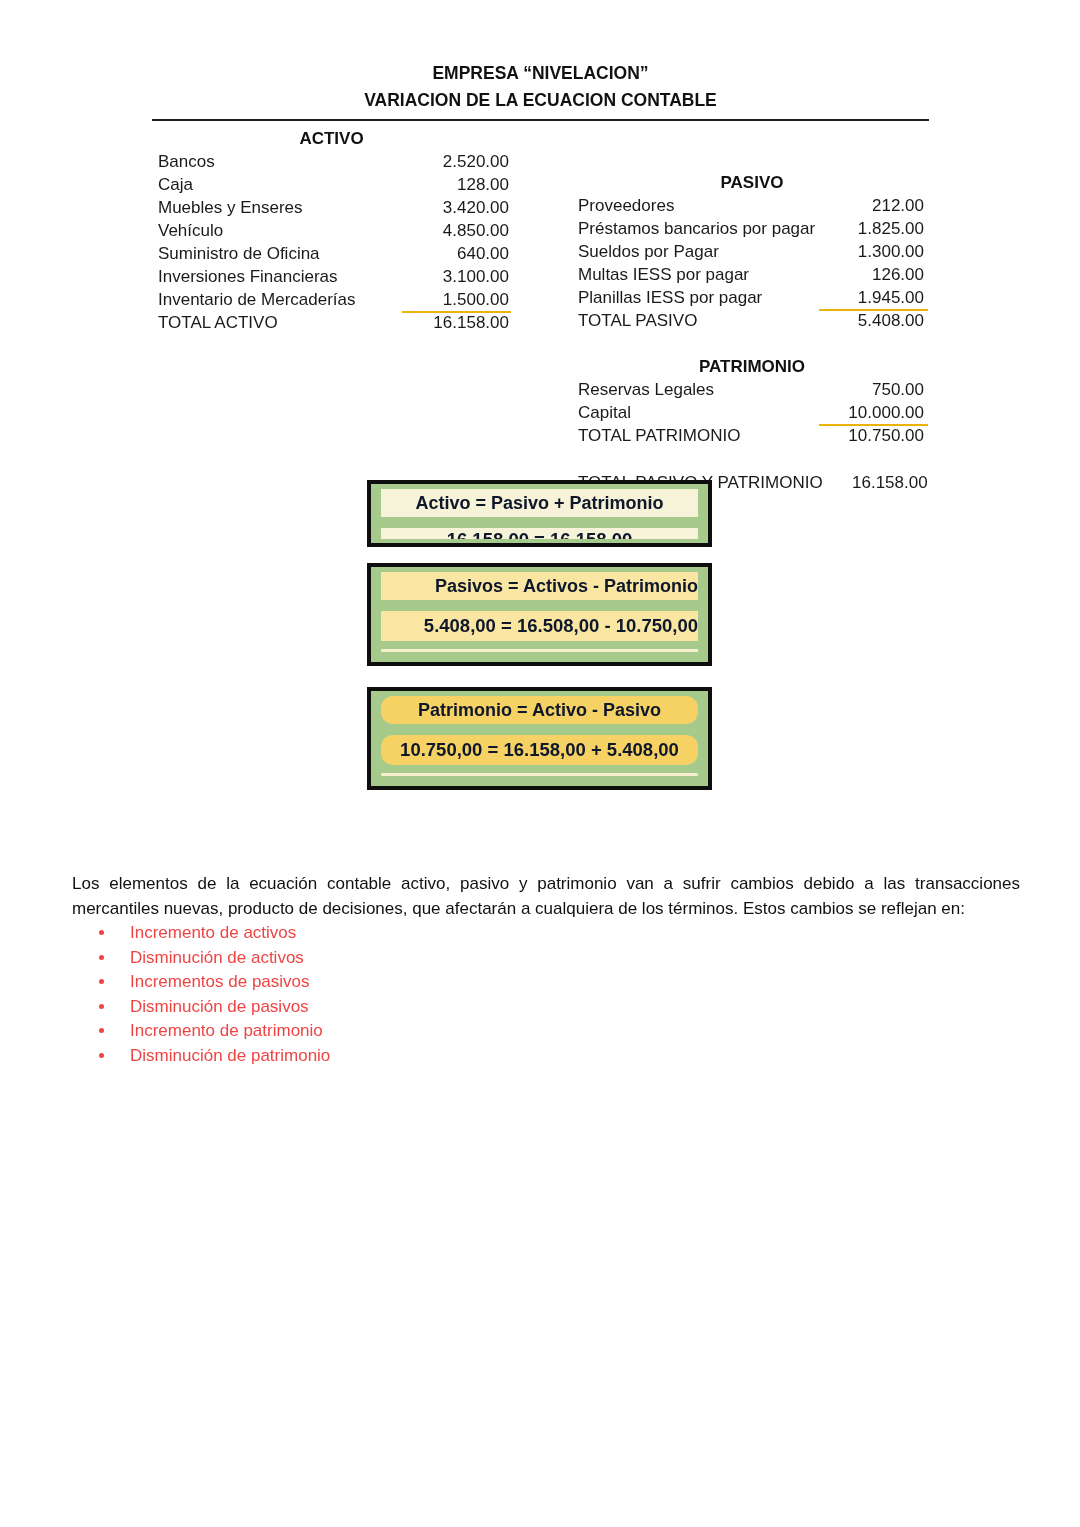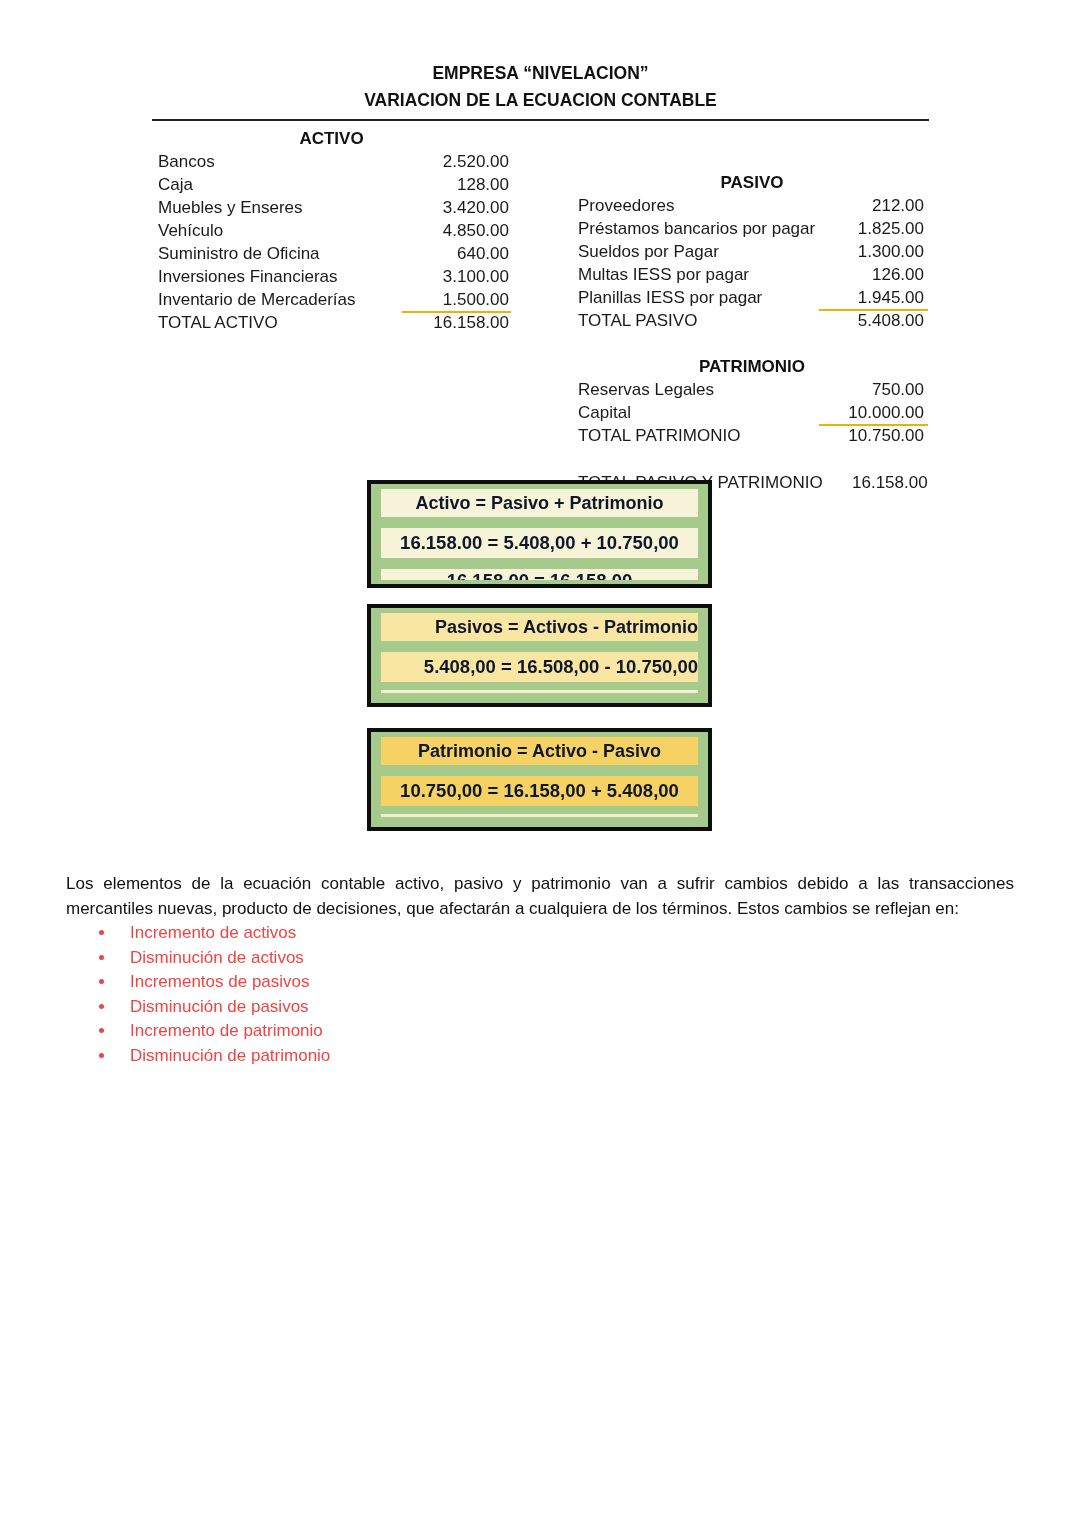--- a/index.html
+++ b/index.html
@@ -59,26 +59,26 @@
   .band.header { height:28px; line-height:28px; font-size:18px; }
   .band.equation { height:30px; line-height:30px; font-size:18.5px; margin-top:11px; }
   .band.clipped {
     height:11px; overflow:hidden; line-height:24px; font-size:18.5px; margin-top:11px;
   }
   .band.strip { height:3px; margin-top:8px; }
   .eq-box .bottom-pad { height:6px; }
 
   .box-cream  .band { background:#f7f3d8; }
   .box-yellow .band { background:#f8e6a2; text-align:right; padding-left:10px; }
-  .box-gold   .band { background:#f6d264; }
+  .box-gold   .band { background:#f6d264;border-radius:12px; }
   .box-yellow .band.strip, .box-gold .band.strip { background:#f5efcd; padding-left:0; }
 
   
   .para {
-    position:absolute; left:66px; top:855px; width:948px;
+    position:absolute; left:72px; top:855px; width:948px;
     font-size:17px; line-height:24.5px;
     text-align:justify; text-align-last:left; color:#111;
   }
   .bullets {
     position:absolute; left:100px; top:921px; width:520px;
     margin:0; padding:0 0 0 16px;
     font-size:17px; line-height:24.6px; color:#ef4444;
   }
   .bullets li { padding-left:14px; margin:0; }
 </style>
@@ -197,21 +197,20 @@
     <div class="bs-row bold">
       <span class="lbl">TOTAL PASIVO Y PATRIMONIO</span>
       <span class="val">16.158.00</span>
     </div>
   </div>
 
   <div class="boxes">
 
     <div class="eq-box box-cream">
       <div class="band header">Activo = Pasivo  +  Patrimonio</div>
-      <div class="band equation">16.158.00  = 5.408,00  +  10.750,00</div>
       <div class="band clipped">16.158.00  =  16.158.00</div>
     </div>
 
     <div class="eq-box box-yellow">
       <div class="band header">Pasivos = Activos  -  Patrimonio</div>
       <div class="band equation">5.408,00  = 16.508,00  -  10.750,00</div>
       <div class="band strip"></div>
       <div class="bottom-pad"></div>
     </div>
 

